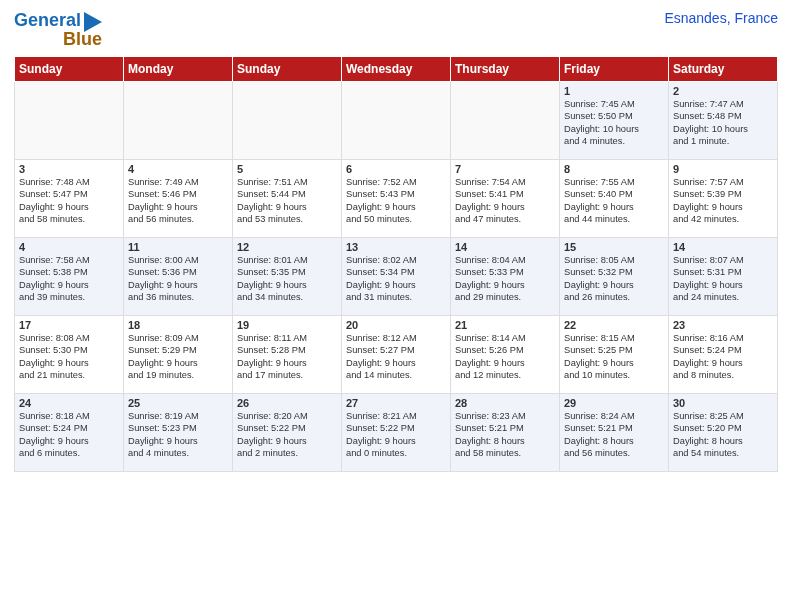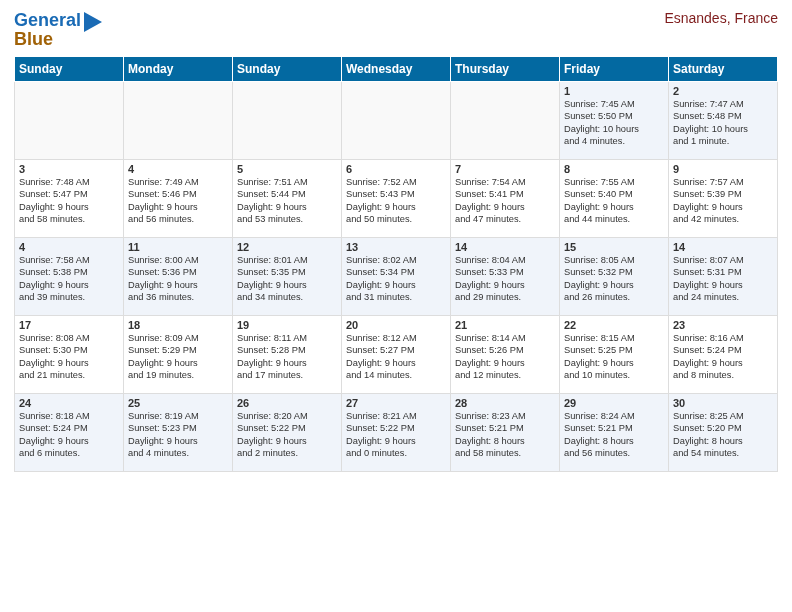--- a/index.html
+++ b/index.html
@@ -45,29 +45,29 @@
     .title-section {
       text-align: right;
     }
     .month-title {
       font-size: 32px;
       font-weight: normal;
       color: #333;
     }
     .location {
       font-size: 14px;
-      color: #7f1d1d;
+      color: #1d4ed8;
     }
     table {
       width: 100%;
       border-collapse: collapse;
       table-layout: fixed;
     }
     th {
-      background-color: #0369a1;
+      background-color: #b91c1c;
       color: #fff;
       font-size: 12px;
       font-weight: bold;
       padding: 5px 4px;
       text-align: left;
       border: 1px solid #fff;
     }
     td {
       border: 1px solid #ddd;
       vertical-align: top;
@@ -93,21 +93,21 @@
       line-height: 1.35;
       font-size: 9.3px;
     }
   </style>
 </head>
 <body>
 
 <div class="container">
   <div class="header">
     <div class="logo">
-      <div style="display:flex;flex-direction:column;align-items:flex-start;">
+      <div style="display:flex;flex-direction:column;align-items:flex-end;">
         <div style="display:flex;align-items:center;">
           <span class="logo-text">
             <span>General</span>
           </span>
           <div class="logo-arrow"></div>
         </div>
         <span class="logo-text" style="color:#a16207;margin-top:-2px;">Blue</span>
       </div>
     </div>
     <div class="title-section">

